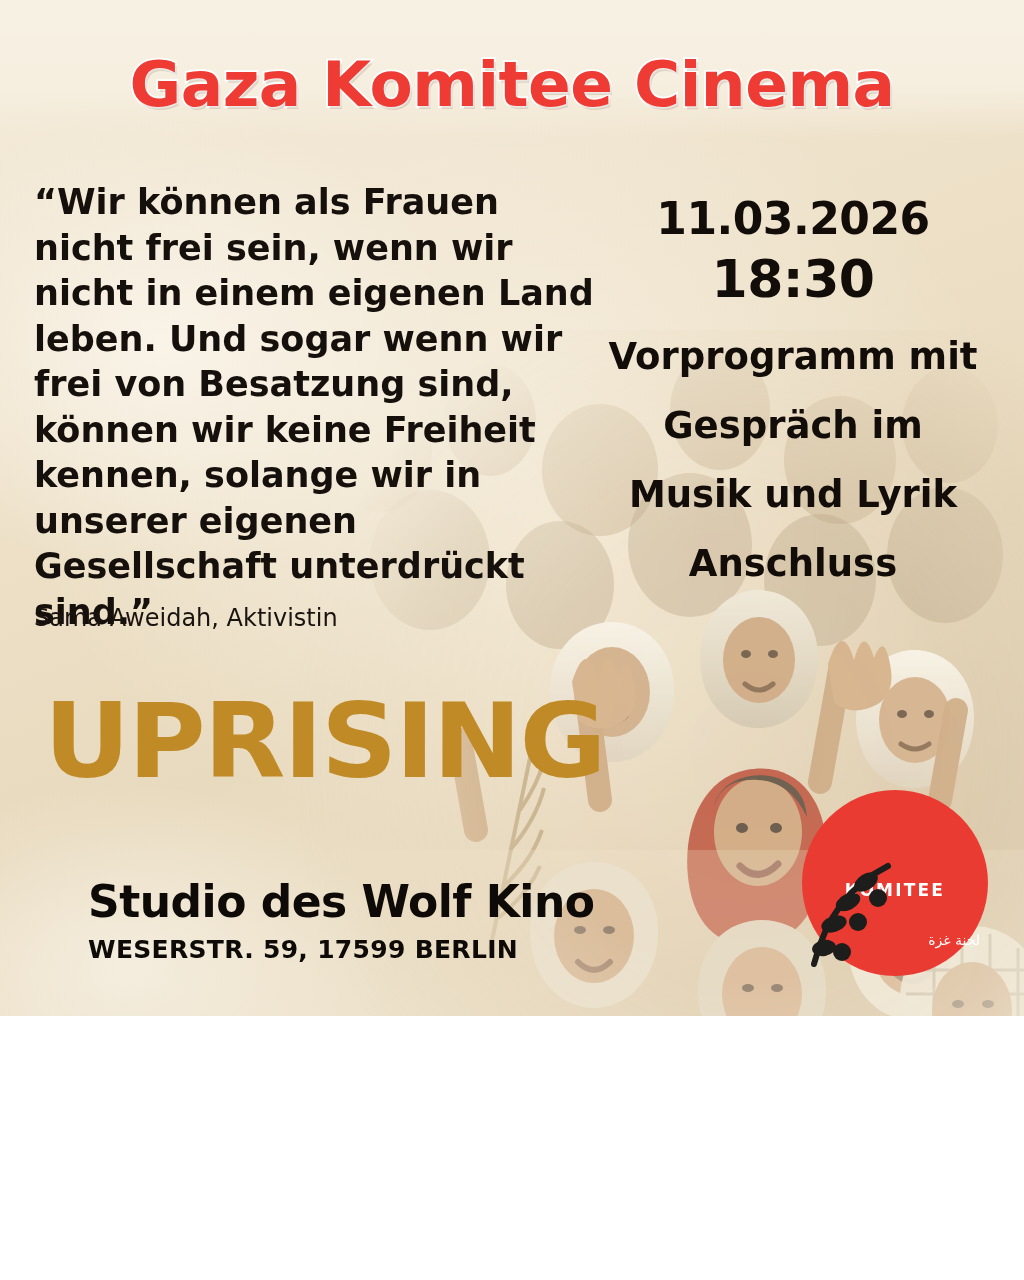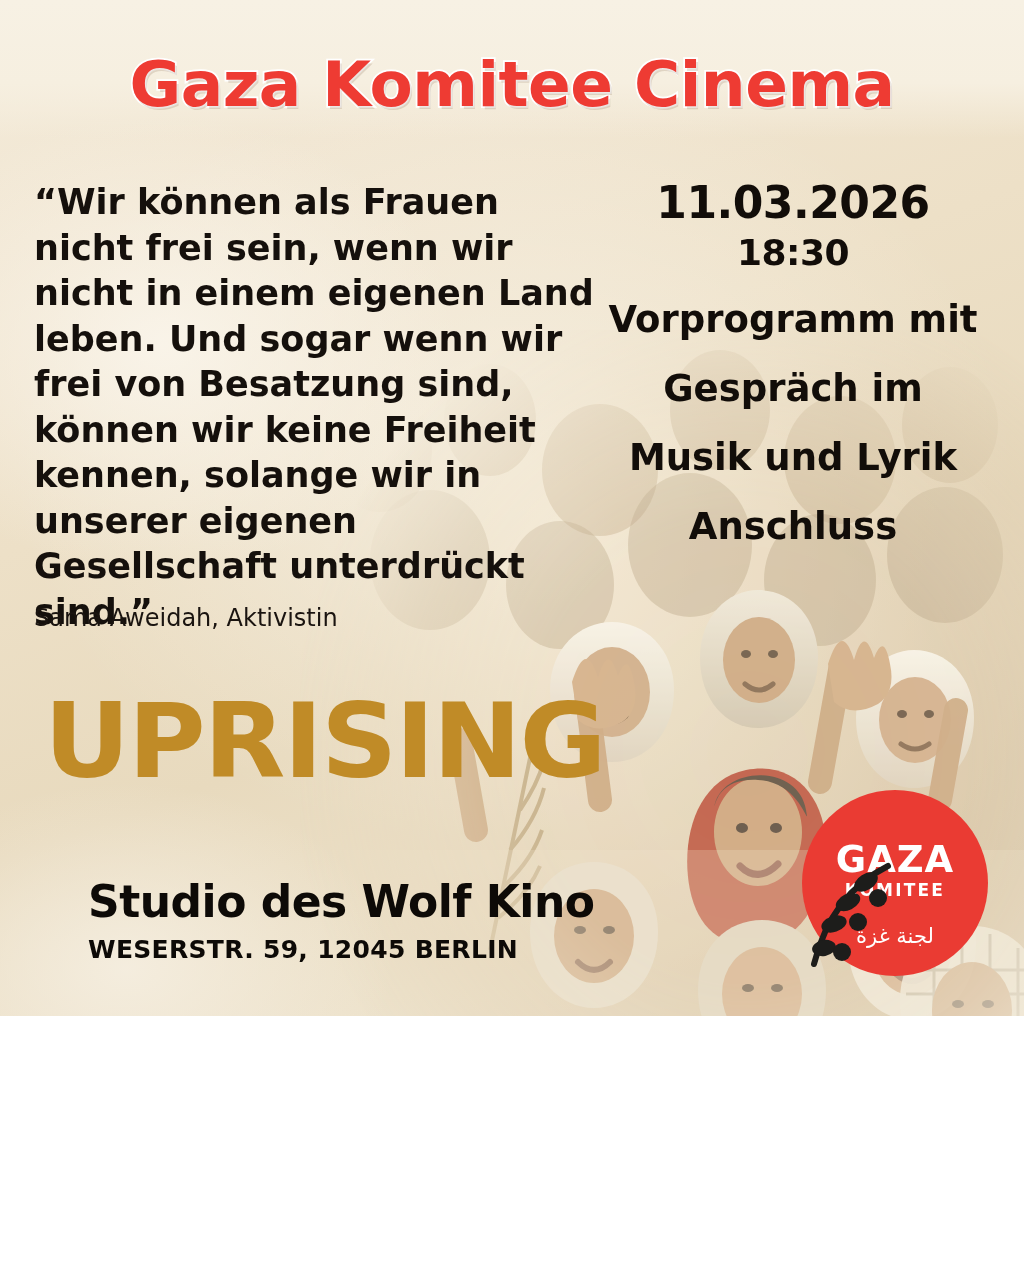--- a/index.html
+++ b/index.html
@@ -111,35 +111,35 @@
     font-family: "DejaVu Sans", sans-serif;
     font-weight: normal;
     font-size: 24px;
     color: #1a1410;
   }
 
   
   #info {
     position: absolute;
     right: 36px;
-    top: 176px;
+    top: 192px;
     width: 390px;
     text-align: center;
     font-family: "DejaVu Sans", sans-serif;
     color: #120d09;
   }
   #info .date {
     font-weight: bold;
     font-size: 44px;
     line-height: 1.22;
     letter-spacing: -0.5px;
   }
   #info .time {
     font-weight: bold;
-    font-size: 36px;
+    font-size: 52px;
     line-height: 1.30;
     letter-spacing: -0.5px;
   }
   #info .line {
     font-weight: bold;
     font-size: 37px;
     line-height: 1.32;
     margin-top: 20px;
   }
 
@@ -242,25 +242,25 @@
     top: 90px;
     text-align: center;
     font-family: "DejaVu Sans", sans-serif;
     font-weight: bold;
     font-size: 17px;
     letter-spacing: 2.2px;
     color: #ffffff;
   }
   #logo .arabic {
     position: absolute;
-    left: 0; right: 0;
+    left: 0; right: 8px;
     bottom: 28px;
-    text-align: center;
-    font-family: "DejaVu Sans", sans-serif;
-    font-size: 21px;
+    text-align: right;
+    font-family: "DejaVu Sans", sans-serif;
+    font-size: 14px;
     color: #ffffff;
     direction: rtl;
   }
   #logo .branch {
     position: absolute;
     left: -10px;
     bottom: -4px;
     width: 120px;
     height: 120px;
   }
@@ -436,26 +436,25 @@
     <div class="line">Musik und Lyrik</div>
     <div class="line">Anschluss</div>
   </div>
 
   <div id="filmtitle">
     <div class="uprising">UPRISING</div>
   </div>
 
   <div id="venue">
     <div class="name">Studio des Wolf Kino</div>
-    <div class="addr">WESERSTR. 59, 12045 BERLIN</div>
+    <div class="addr">WESERSTR. 59, 17599 BERLIN</div>
   </div>
 
   <div id="logo">
     <div class="disc"></div>
-    <div class="gaza">GAZA</div>
     <div class="komitee">KOMITEE</div>
     <div class="arabic">لجنة غزة</div>
     <svg class="branch" viewBox="0 0 120 120" aria-hidden="true">
       <path d="M96,6 C60,24 34,56 22,104" stroke="#1d1d1b" stroke-width="6" fill="none" stroke-linecap="round"></path>
       <g fill="#1d1d1b">
         <ellipse cx="74" cy="22" rx="13" ry="8" transform="rotate(-32 74 22)"></ellipse>
         <ellipse cx="56" cy="42" rx="13" ry="8" transform="rotate(-26 56 42)"></ellipse>
         <ellipse cx="42" cy="64" rx="13" ry="8" transform="rotate(-18 42 64)"></ellipse>
         <ellipse cx="32" cy="88" rx="12" ry="8" transform="rotate(-10 32 88)"></ellipse>
         <circle cx="86" cy="38" r="9"></circle>

